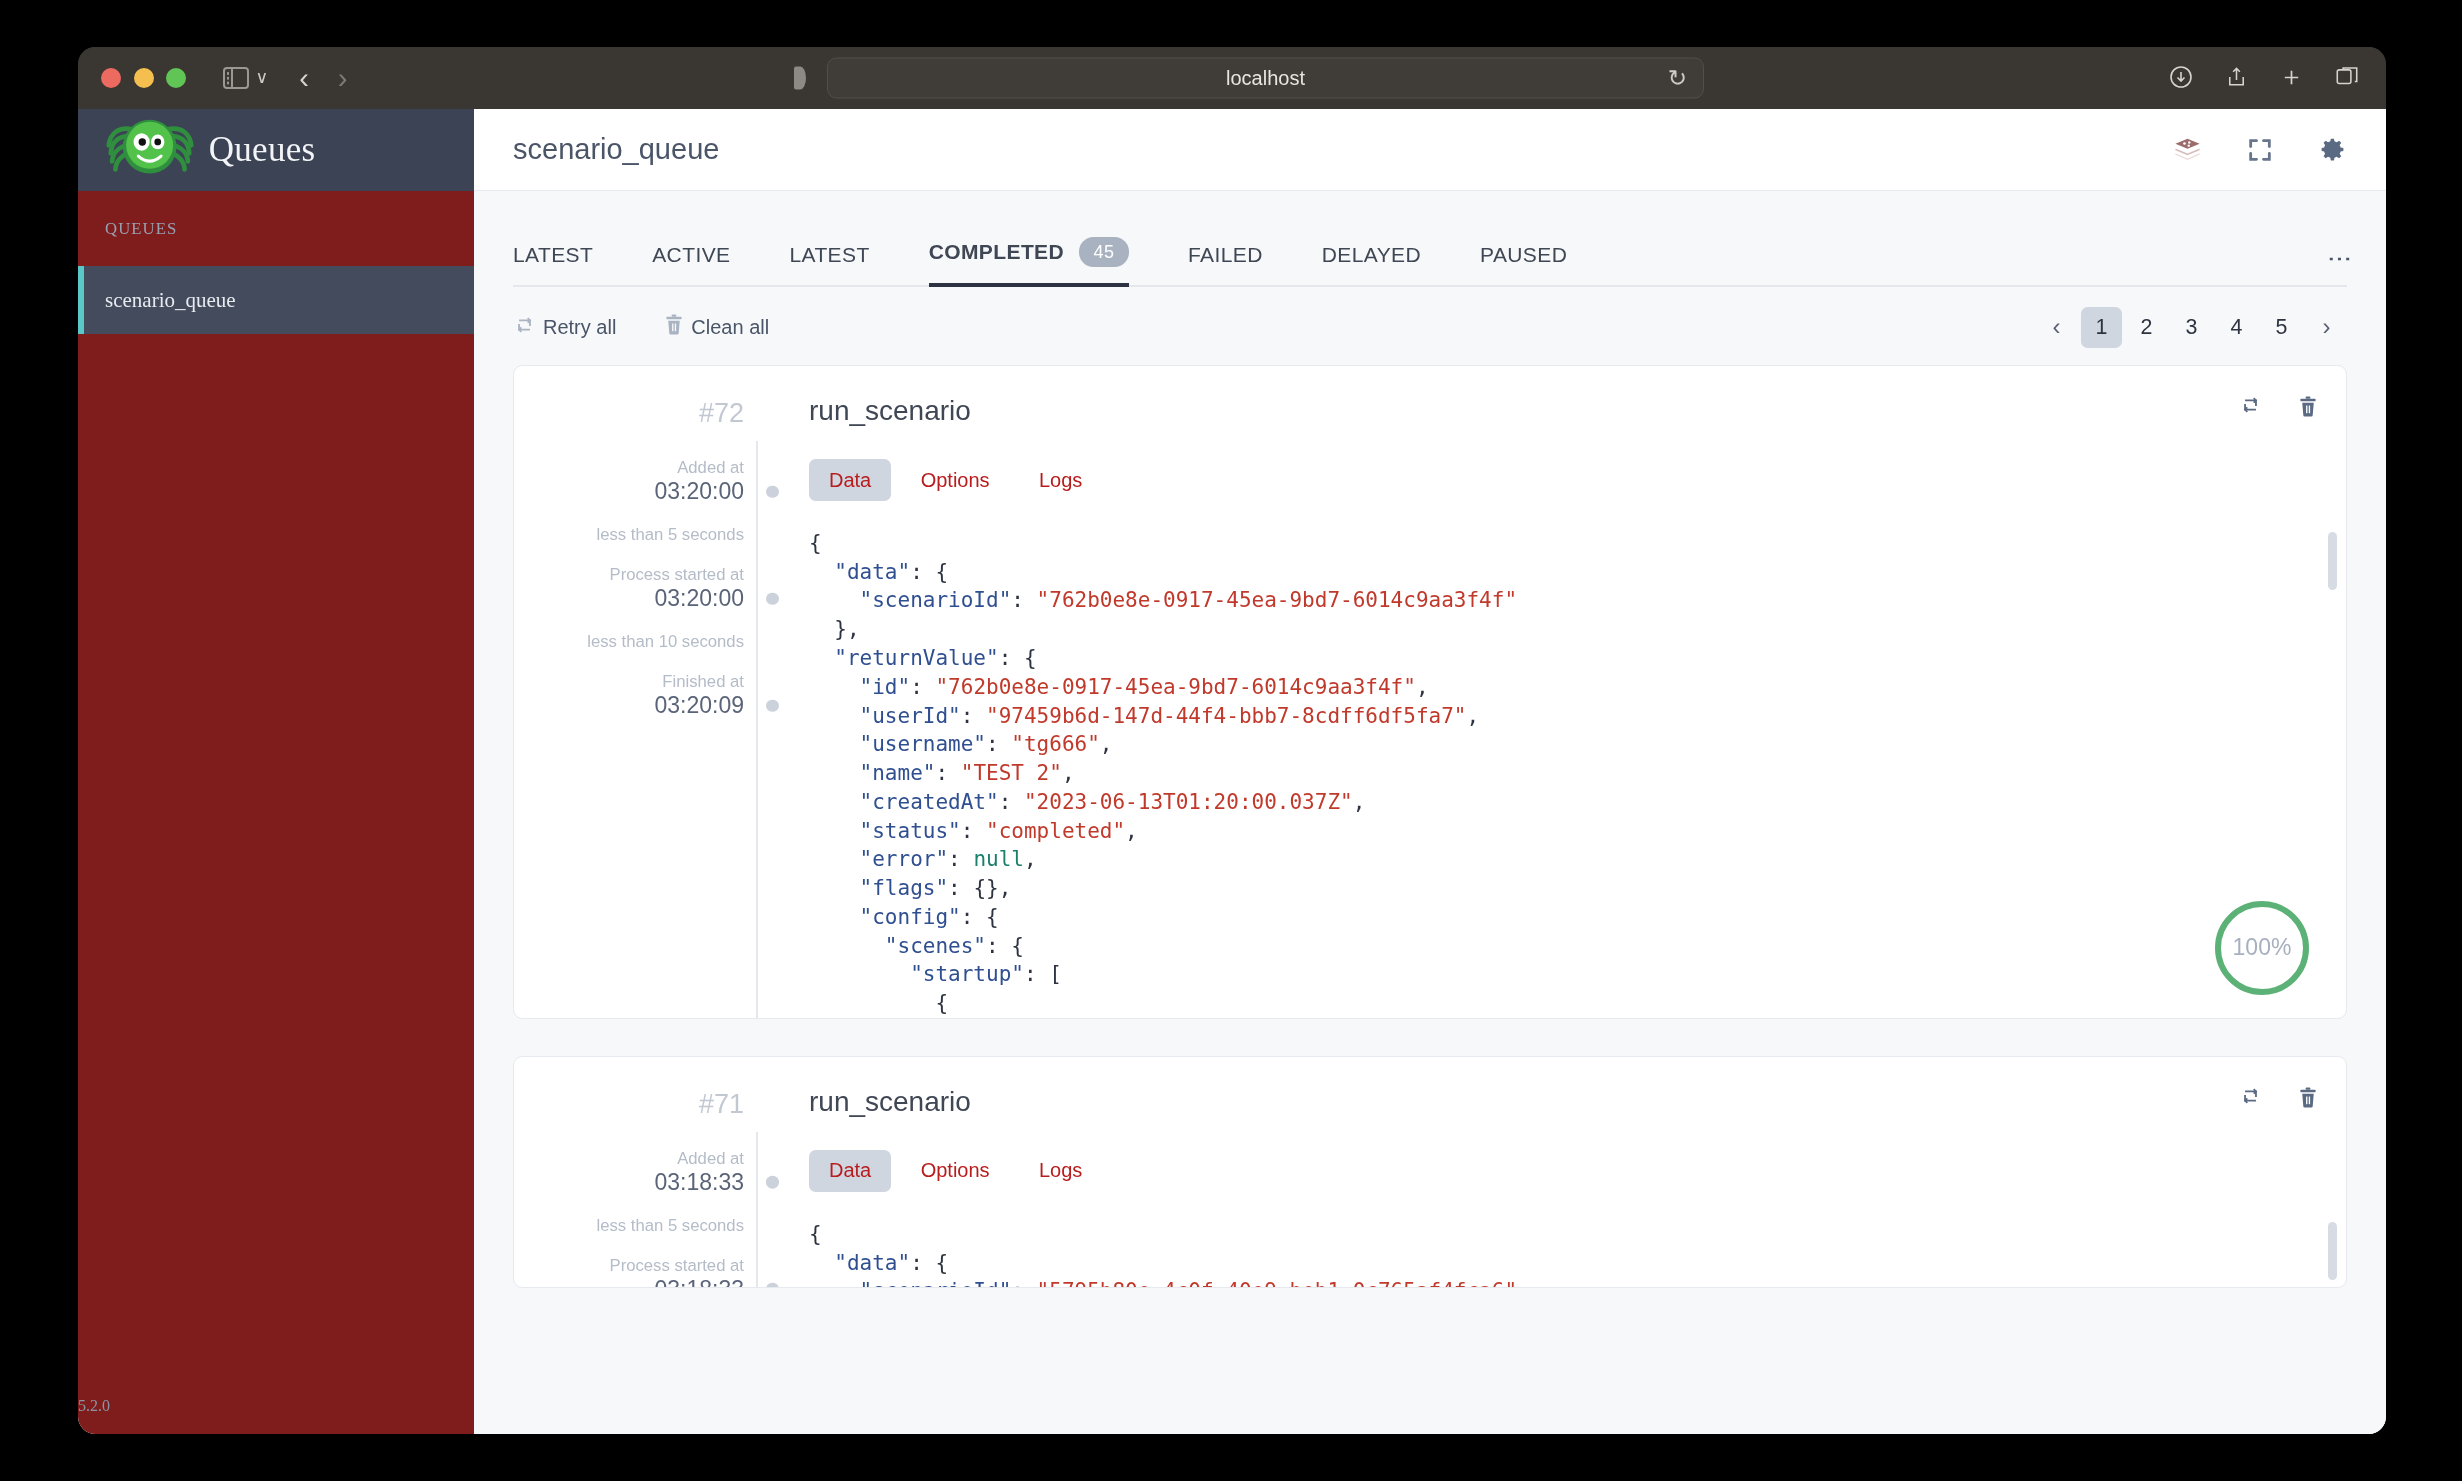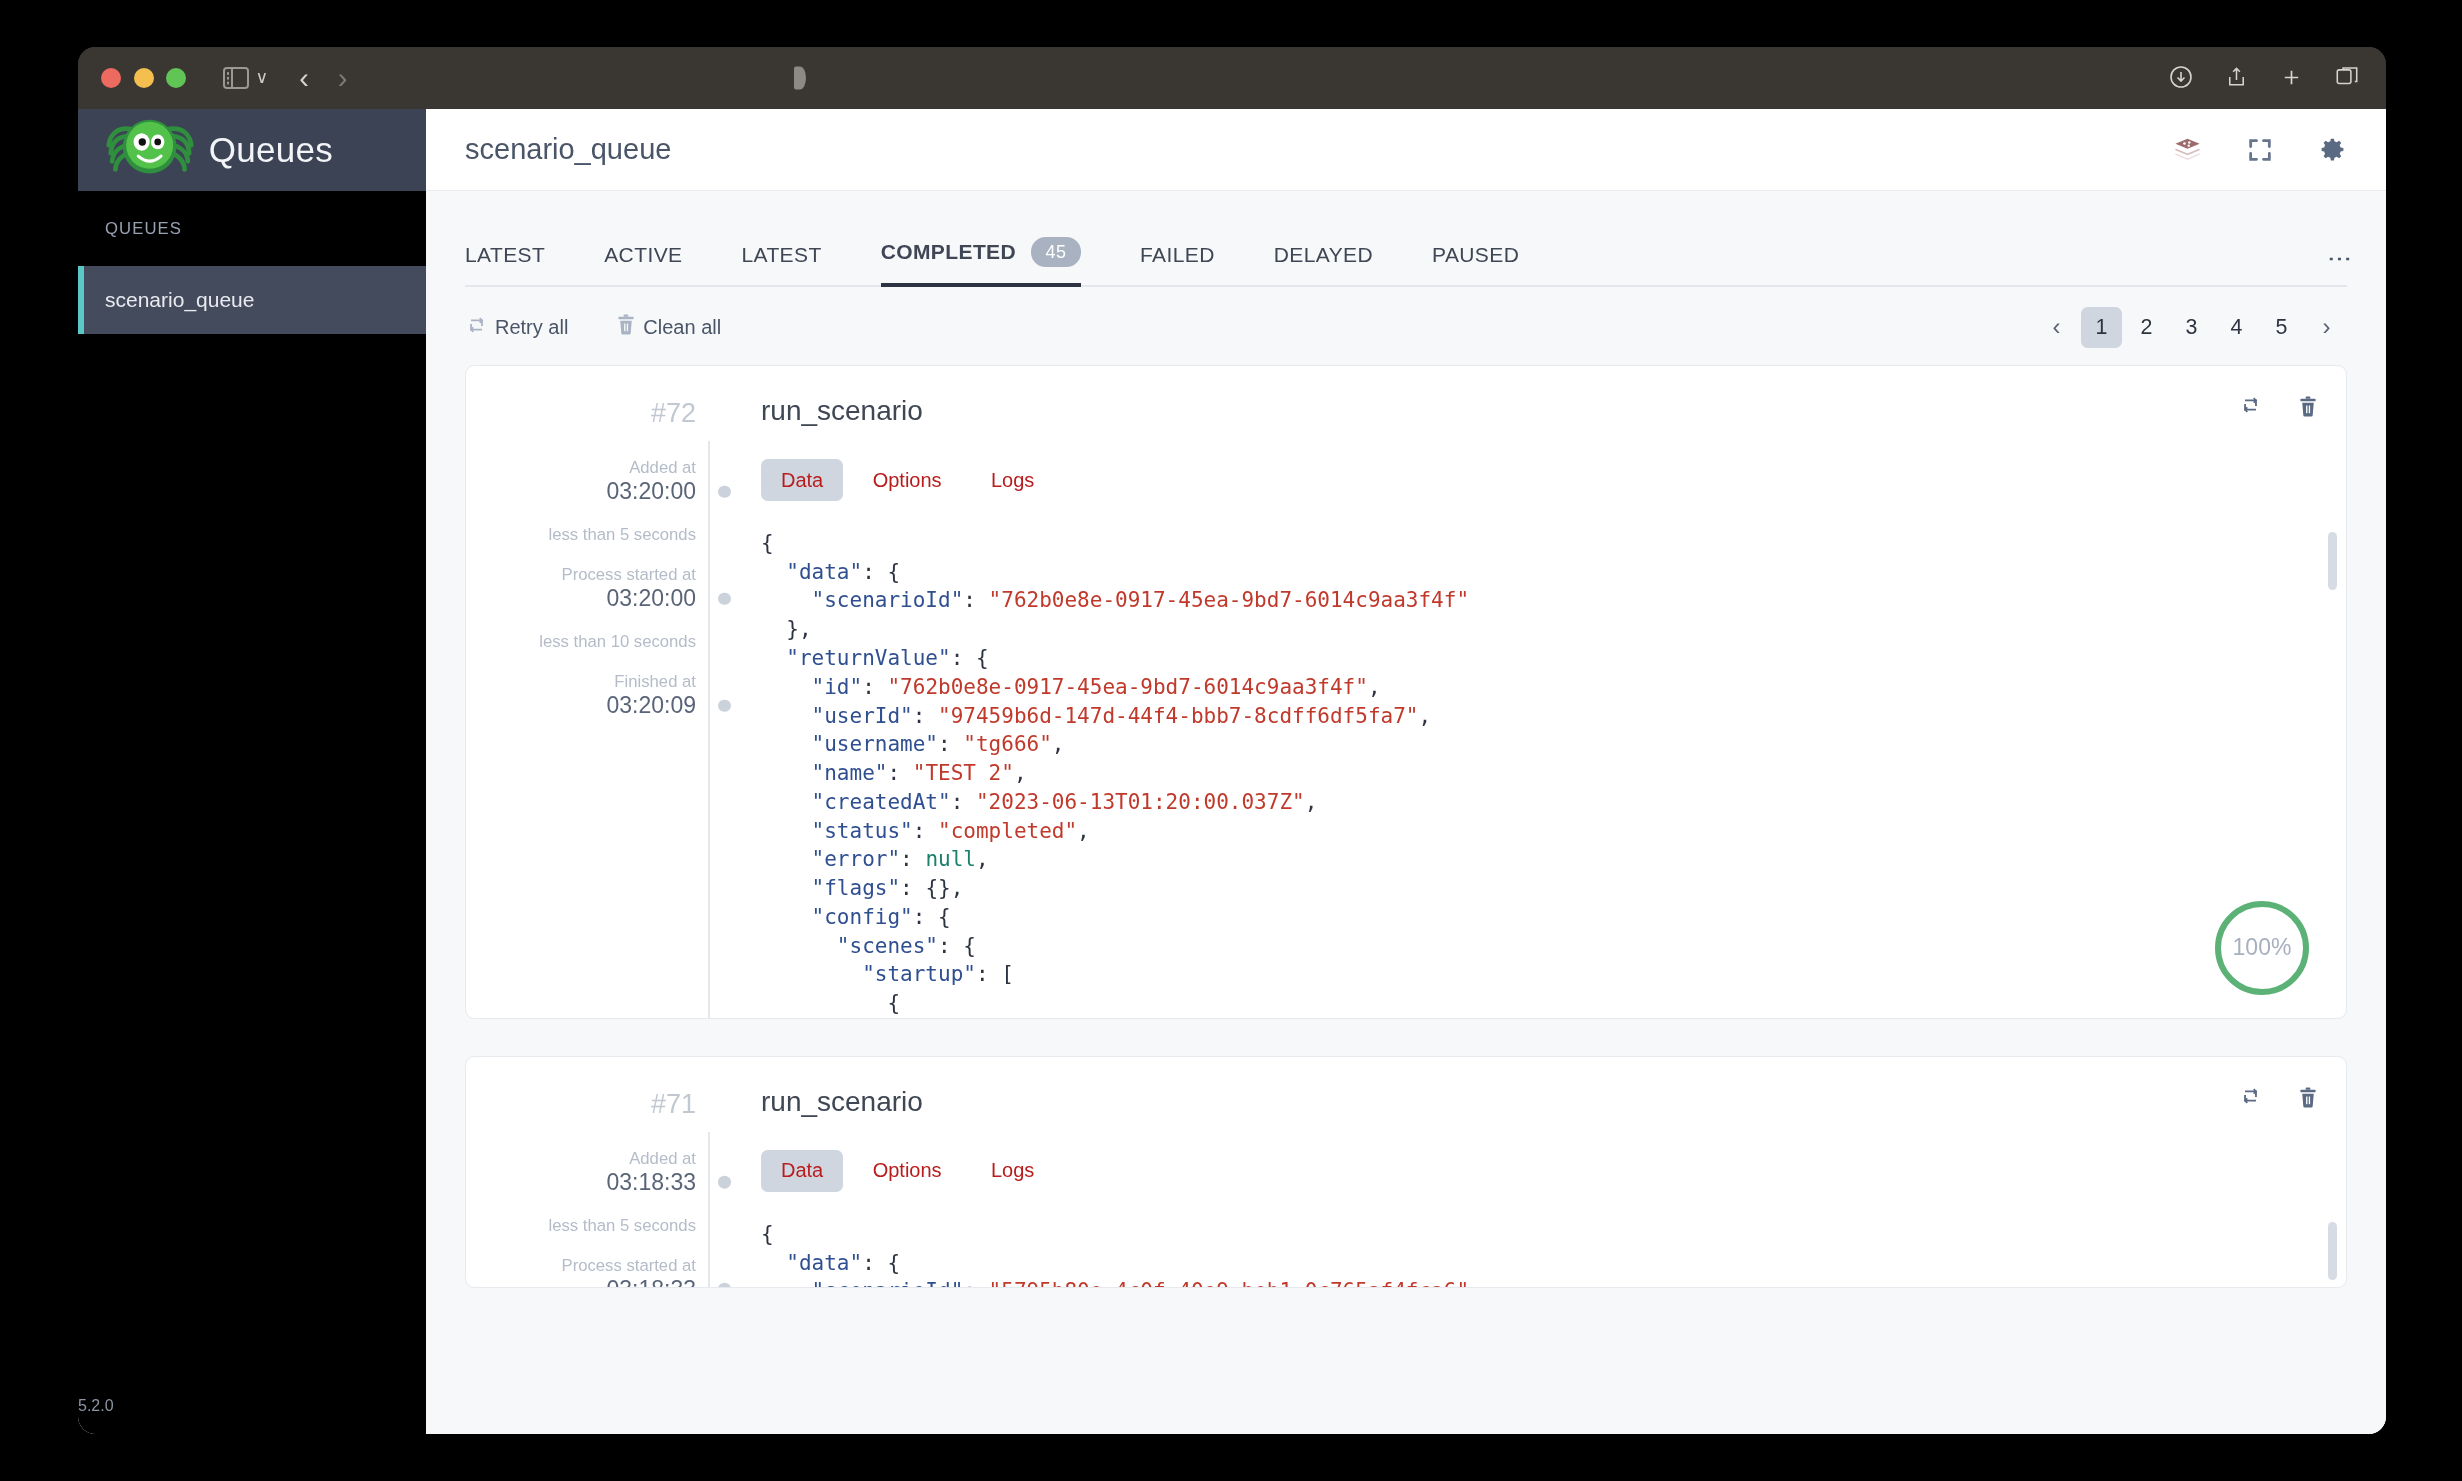--- a/index.html
+++ b/index.html
@@ -80,24 +80,25 @@
   
   #app {
     position: absolute; left: 0; top: 62px;
     width: 2308px; height: 1325px;
     display: flex;
     background: #f7f8fa;
   }
 
   
   #sidebar {
-    width: 348px; flex-shrink: 0;
-    background: #000000;
+    width: 396px; flex-shrink: 0;
+    background: #7f1d1d;
     display: flex; flex-direction: column;
     position: relative;
+    font-family: Liberation Serif, serif;
   }
   #brand {
     height: 82px;
     background: #3b4354;
     display: flex; align-items: center; gap: 6.7px;
     padding-left: 20px;
   }
   #brand-title { color: #f2f4f7; font-size: 35px; font-weight: 500; letter-spacing: 0.3px; }
   #queues-label {
     color: #98a1b2; font-size: 16.7px; letter-spacing: 1.1px;
@@ -296,20 +297,24 @@
       <span class="chev-down">∨</span>
     </div>
 
     <div class="nav-arrows">
       <span class="nav-arrow back">‹</span>
       <span class="nav-arrow fwd">›</span>
     </div>
 
     <div class="shield-icon"></div>
 
+    <div id="url-bar">
+      <span id="url-text">localhost</span>
+      <span class="reload-icon">↻</span>
+    </div>
 
     <div class="right-tools">
       <span class="rt-icon">
         <svg width="24" height="24" viewBox="0 0 24 24" fill="none" stroke="#d6d2cd" stroke-width="1.6">
           <circle cx="12" cy="12" r="10"></circle>
             <path d="M12 7v9M8.5 12.5 12 16l3.5-3.5"></path>
         </svg>
       </span>
       <span class="rt-icon">
         <svg width="23" height="24" viewBox="0 0 24 24" fill="none" stroke="#d6d2cd" stroke-width="1.6">

